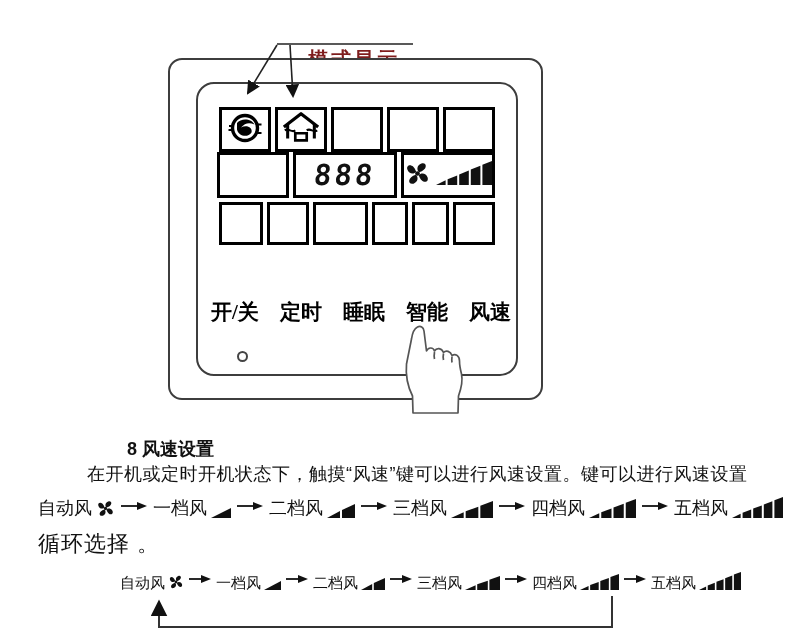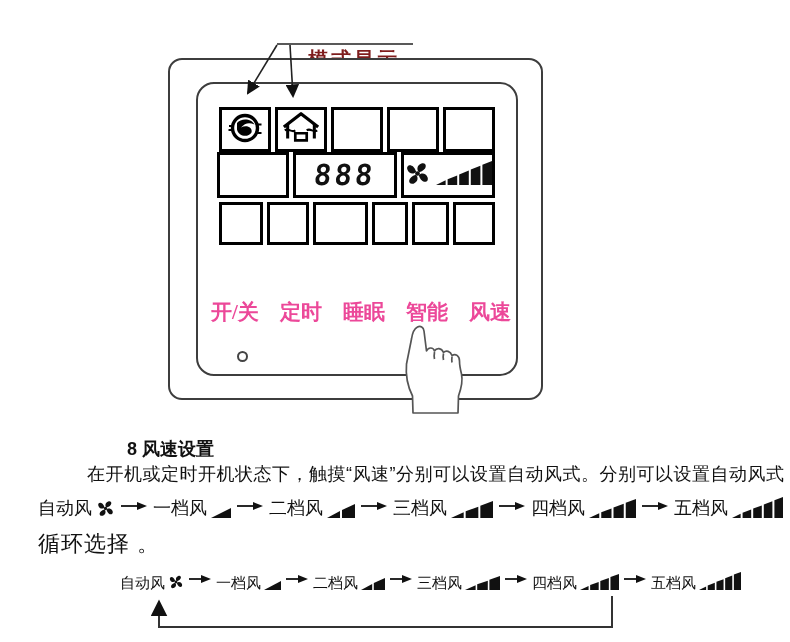--- a/index.html
+++ b/index.html
@@ -21,21 +21,21 @@
   .row3{left:219px;top:202px;width:276px;height:43px;}
   .cell{border:3px solid #000;background:#fff;box-sizing:border-box;
         display:flex;align-items:center;justify-content:center;}
   .row1 .cell{flex:1;}
   .display-value{font-family:"DejaVu Sans Mono",monospace;font-weight:bold;font-size:29px;
                  transform:skewX(-6deg);letter-spacing:3px;line-height:1;}
   .fan-cell{gap:5px;}
 
   
   .btn-row{left:211px;top:298px;width:300px;display:flex;justify-content:space-between;
-           font-family:"Liberation Serif",serif;font-weight:bold;font-size:21px;color:#ec4899;}
+           font-family:"Liberation Serif",serif;font-weight:bold;font-size:21px;color:#000000;}
   .btn-row span{cursor:pointer;}
 
   .indicator-dot{left:237px;top:351px;width:7px;height:7px;border:2px solid #444;border-radius:50%;background:#fff;}
 
   
   .heading{left:127px;top:437px;font-size:18px;font-weight:bold;}
   .body-line{left:87px;top:462px;font-size:18px;letter-spacing:.5px;white-space:nowrap;}
   .tail-line{left:38px;top:529px;font-size:22px;letter-spacing:1px;}
 
   .seq-row{display:flex;align-items:flex-end;white-space:nowrap;}
@@ -123,21 +123,21 @@
     <span>开/关</span>
     <span>定时</span>
     <span>睡眠</span>
     <span>智能</span>
     <span>风速</span>
   </div>
 
   <div class="abs indicator-dot"></div>
 
   <div class="abs heading">8 风速设置</div>
-  <div class="abs body-line">在开机或定时开机状态下，触摸“风速”分别可以设置自动风式。分别可以设置自动风式</div>
+  <div class="abs body-line">在开机或定时开机状态下，触摸“风速”键可以进行风速设置。键可以进行风速设置</div>
   <div class="abs seq-row seq-main" id="seq-main">
       <span class="lbl">自动风</span>
       <span>
         <svg width="19" height="19" viewBox="-12 -12 24 24">
           <g fill="#111">
             <path d="M-1.2,-1.5 C-3.5,-9.5 -10.5,-8.5 -9,-3.5 C-7.8,0.6 -3,1 -1.2,-1.5 Z" transform="rotate(0)"></path>
             <path d="M-1.2,-1.5 C-3.5,-9.5 -10.5,-8.5 -9,-3.5 C-7.8,0.6 -3,1 -1.2,-1.5 Z" transform="rotate(90)"></path>
             <path d="M-1.2,-1.5 C-3.5,-9.5 -10.5,-8.5 -9,-3.5 C-7.8,0.6 -3,1 -1.2,-1.5 Z" transform="rotate(180)"></path>
             <path d="M-1.2,-1.5 C-3.5,-9.5 -10.5,-8.5 -9,-3.5 C-7.8,0.6 -3,1 -1.2,-1.5 Z" transform="rotate(270)"></path>
             <circle r="2.1"></circle>

